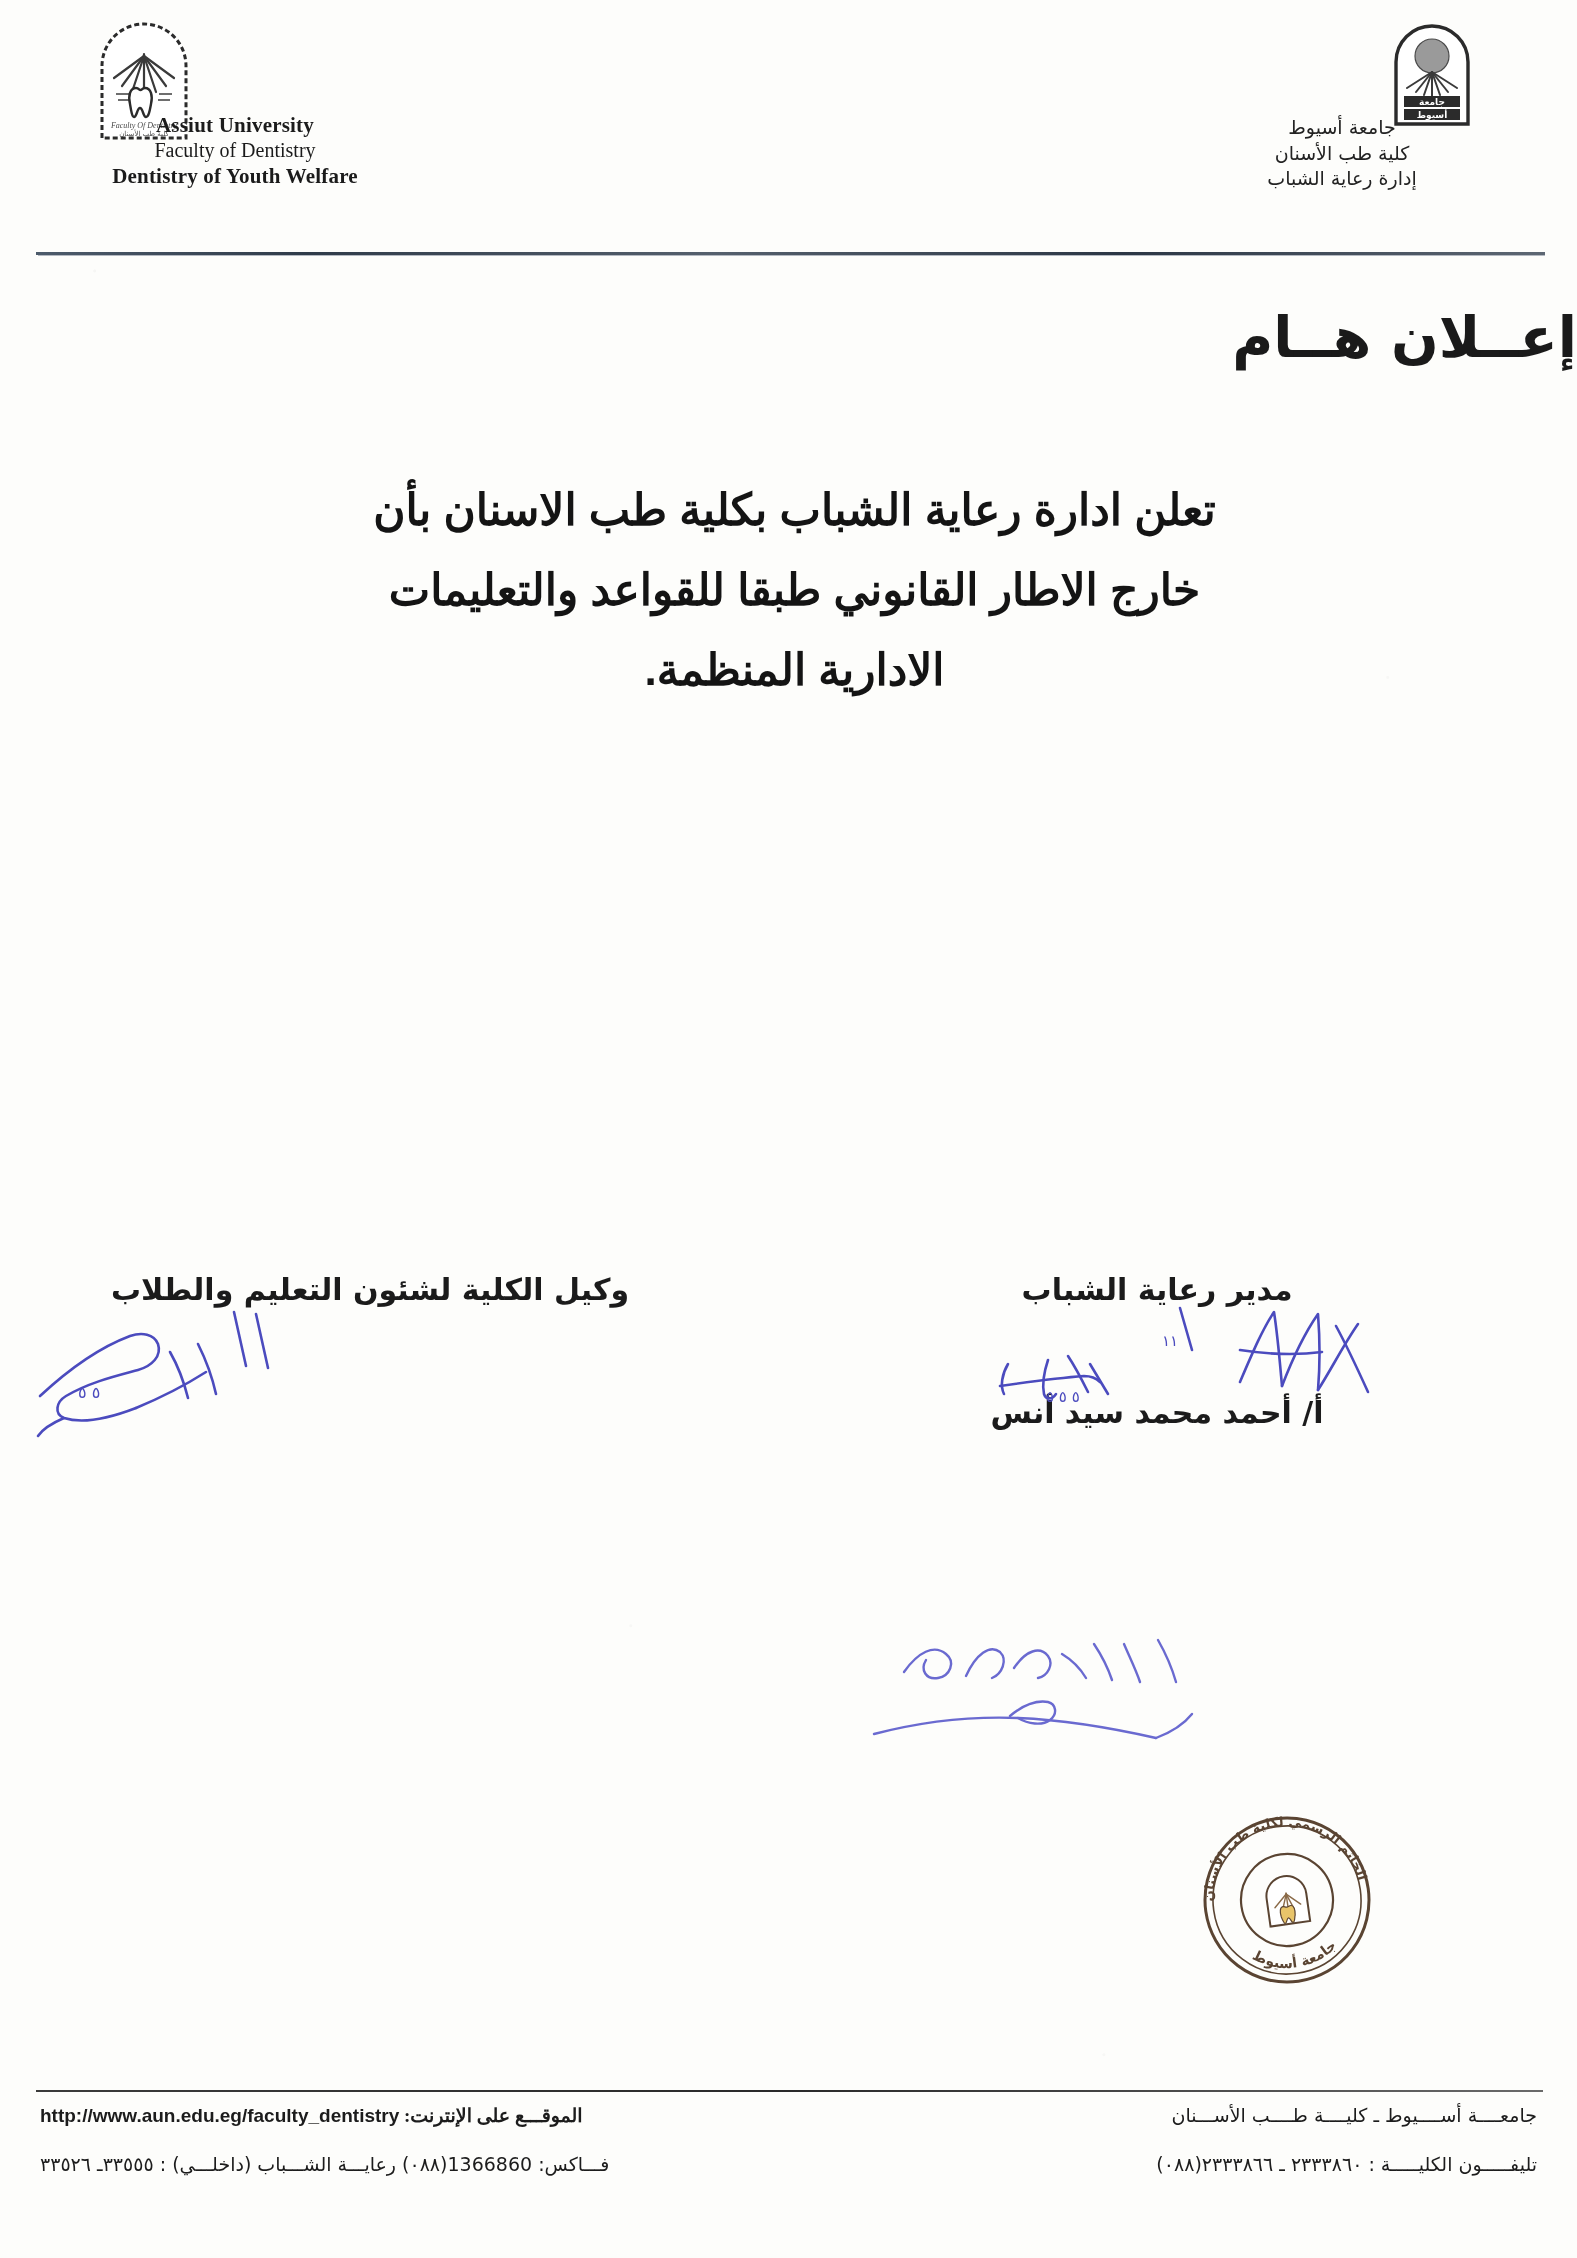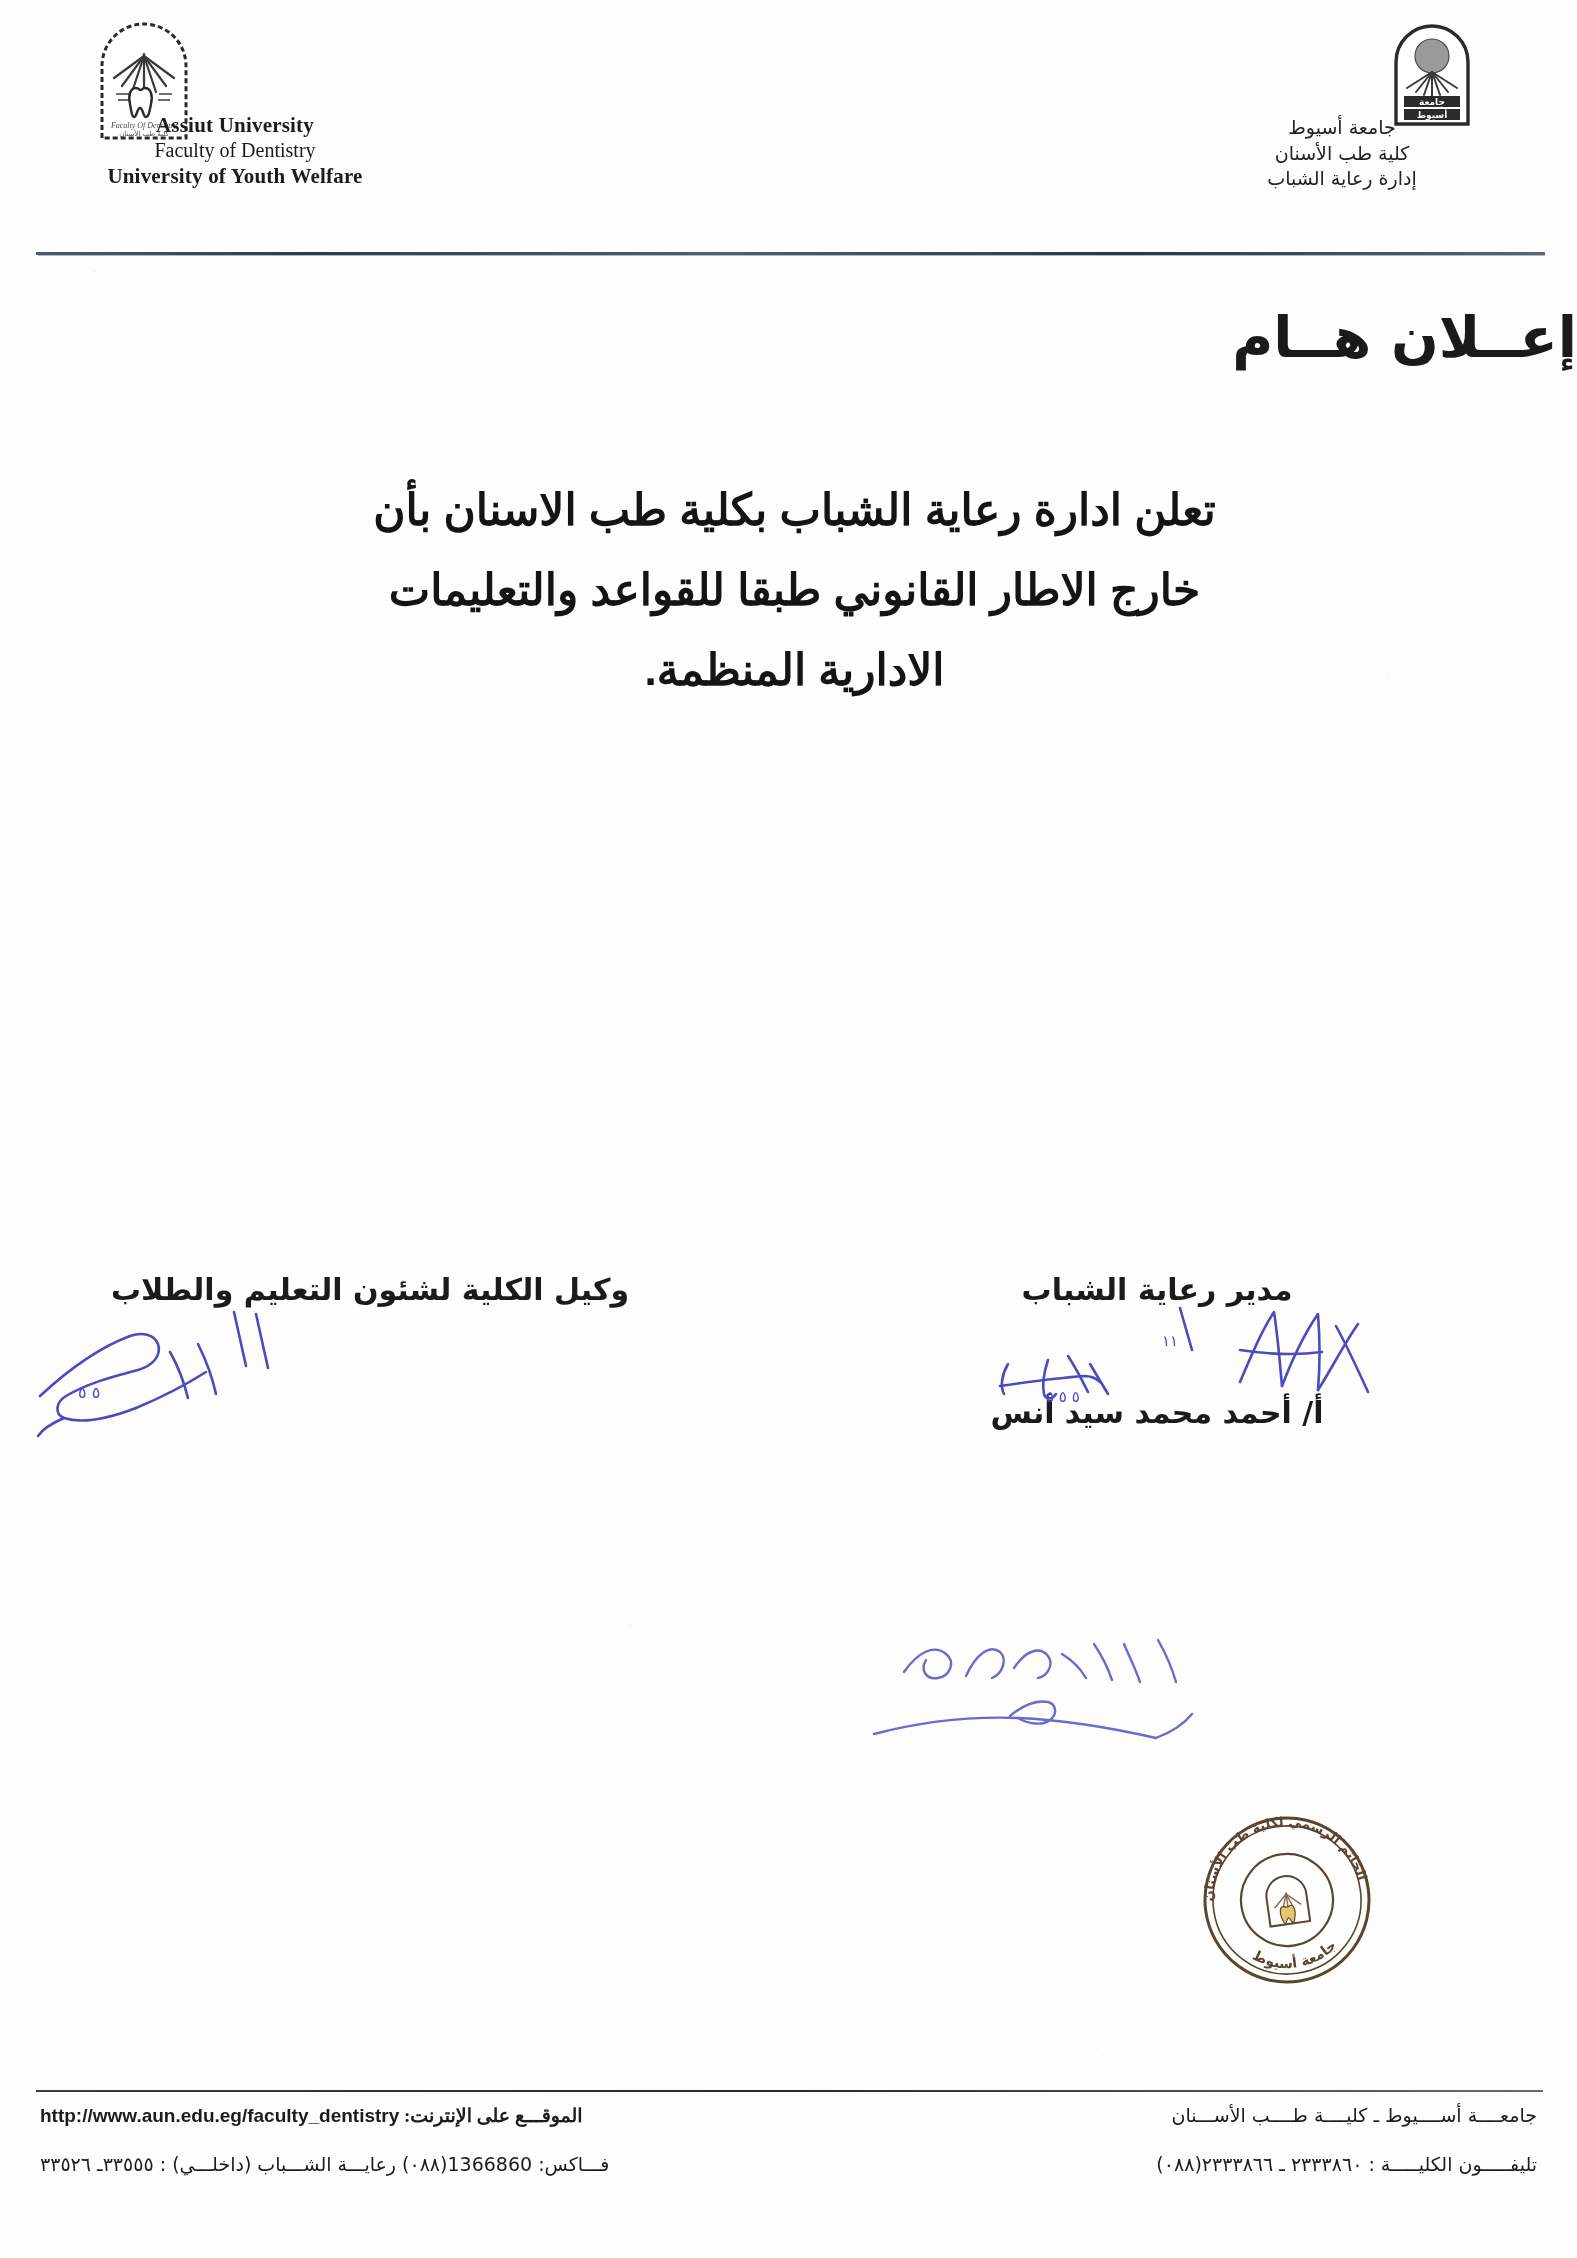--- a/index.html
+++ b/index.html
@@ -260,21 +260,21 @@
         <rect x="13" y="72" width="56" height="11" fill="#2b2b2b"></rect>
         <rect x="13" y="85" width="56" height="11" fill="#2b2b2b"></rect>
         <text x="41" y="81" text-anchor="middle" font-family="DejaVu Sans, sans-serif" font-size="9" fill="#ffffff" font-weight="bold">جامعة</text>
         <text x="41" y="94" text-anchor="middle" font-family="DejaVu Sans, sans-serif" font-size="9" fill="#ffffff" font-weight="bold">أسيوط</text>
       </svg>
     </div>
 
     <div class="en-block">
       <div class="en-line-1">Assiut University</div>
       <div class="en-line-2">Faculty of Dentistry</div>
-      <div class="en-line-3">University of Youth Welfare</div>
+      <div class="en-line-3">Dentistry of Youth Welfare</div>
     </div>
 
     <div class="ar-block">
       <div>جامعة أسيوط</div>
       <div>كلية طب الأسنان</div>
       <div>إدارة رعاية الشباب</div>
     </div>
 
     <div class="rule-top"></div>
   </div>

